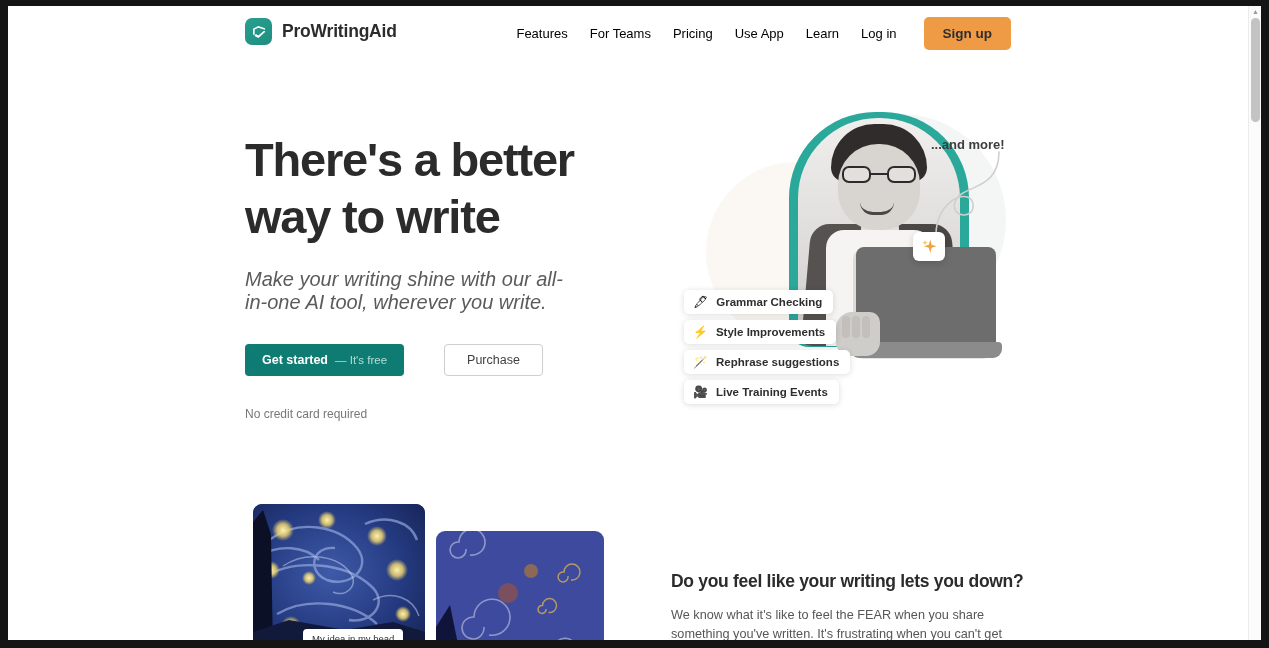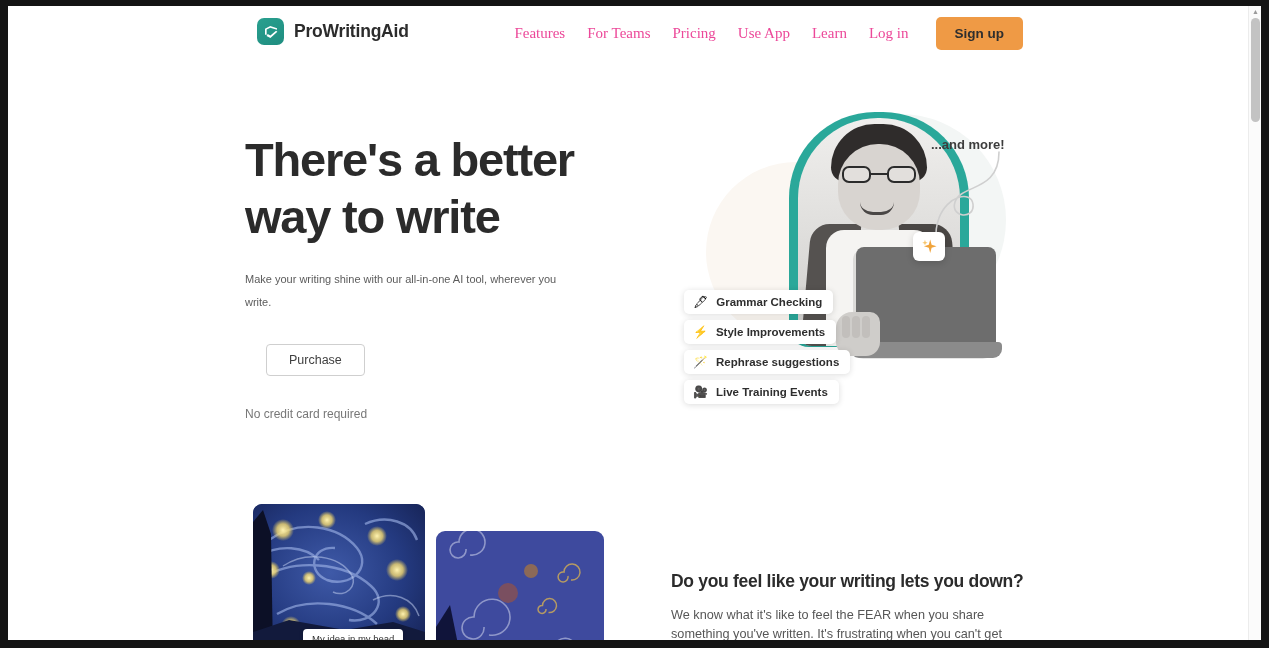--- a/index.html
+++ b/index.html
@@ -42,21 +42,21 @@
   #scroll-thumb {
     position:absolute; left:2px; top:12px; width:9px; height:104px;
     background:#c3c3c3; border-radius:5px;
   }
   #scroll-arrow-up {
     position:absolute; left:3px; top:2px; width:7px; height:7px;
     color:#9a9a9a; font-size:7px; line-height:7px; text-align:center;
   }
   
   #site-header {
-    position:absolute; left:12px; top:0; width:1240px; height:58px;
+    position:absolute; left:0; top:0; width:1240px; height:58px;
     background:#ffffff;
   }
   #brand {
     position:absolute; left:237px; top:12px;
     display:flex; align-items:center; gap:10px;
     text-decoration:none;
   }
   #brand-mark {
     width:27px; height:27px; border-radius:7px;
     background:linear-gradient(150deg,#29a08f 0%,#1f8d80 100%);
@@ -65,41 +65,42 @@
   }
   #brand-name {
     font-size:17.5px; font-weight:bold; color:#2c2c2c;
     letter-spacing:-0.2px; white-space:nowrap;
   }
   #main-nav {
     position:absolute; right:237px; top:11px;
     display:flex; align-items:center; gap:0;
   }
   .nav-link {
-    font-size:15px; color:#ec4899; text-decoration:none;
-    padding:6px 11px; white-space:nowrap; display:block;font-family:Liberation Serif, serif;
+    font-size:13px; color:#000000; text-decoration:none;
+    padding:6px 11px; white-space:nowrap; display:block;
   }
   #signup-button {
     margin-left:16px;
     background:#ef9a45; color:#2e2e2e;
     font-size:13.5px; font-weight:bold;
     padding:9px 19px; border-radius:5px; border:none;
     cursor:pointer; white-space:nowrap;
     font-family:"Liberation Sans", sans-serif;
   }
   
   #hero { position:absolute; left:0; top:58px; width:1240px; height:420px; }
   #hero-copy { position:absolute; left:237px; top:47px; width:390px; }
   #hero-title {
     font-size:47px; line-height:57px; font-weight:bold;
     color:#2b2b2b; letter-spacing:-1.2px;margin-top:20px;
   }
   #hero-sub {
-    margin-top:23px; font-size:11px; line-height:23px; color:#5b5b5b;
+    margin-top:23px; font-size:20px; line-height:23px; color:#5b5b5b;
     width:330px;
+    font-style:italic;
   }
   #hero-actions { margin-top:30px; display:flex; align-items:center; gap:19px; }
   #get-started-button {
     background:#0e7c72; border:none; border-radius:4px;
     padding:0 17px; height:32px; cursor:pointer;
     display:flex; align-items:center; gap:7px;
     font-family:"Liberation Sans", sans-serif;
   }
   #get-started-label { font-size:12.5px; font-weight:bold; color:#ffffff; white-space:nowrap; }
   #get-started-note { font-size:11.5px; color:#b7ded9; white-space:nowrap; }
@@ -279,20 +280,24 @@
 
   </header>
 
   <section id="hero">
 
     <div id="hero-copy">
       <h1 id="hero-title">There's a better way to write</h1>
       <p id="hero-sub">Make your writing shine with our all-in-one AI tool, wherever you write.</p>
 
       <div id="hero-actions">
+        <button id="get-started-button">
+          <span id="get-started-label">Get started</span>
+          <span id="get-started-note">— It's free</span>
+        </button>
         <button id="purchase-button">Purchase</button>
       </div>
 
       <p id="no-card-note">No credit card required</p>
     </div>
 
     <div id="hero-art">
 
       <div id="art-bg-blob"></div>
       <div id="art-bg-circle"></div>

